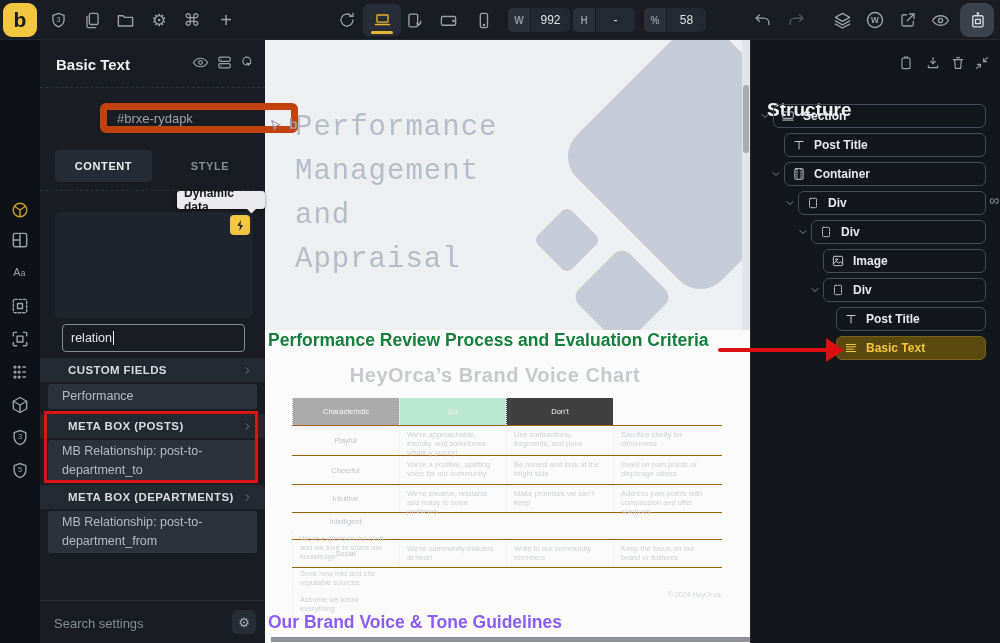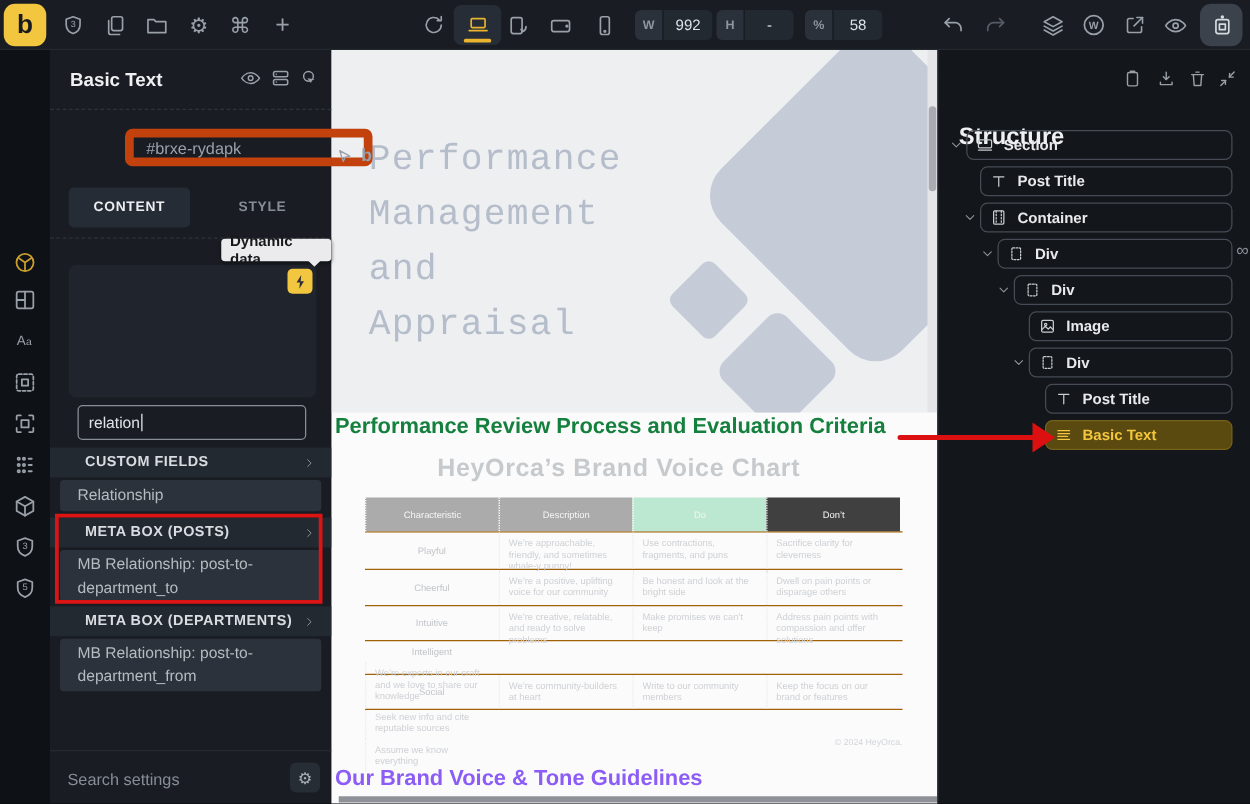--- a/index.html
+++ b/index.html
@@ -365,21 +365,21 @@
 
     <div class="grp-hdr" style="top:318px;">
       <span>CUSTOM FIELDS</span>
       <span class="chev">
         <svg width="11" height="11" viewBox="0 0 24 24" class="sline">
             <path d="M9 6l6 6-6 6"></path>
           </svg>
       </span>
     </div>
     <div class="grp-item" style="top:344px;height:25px;">
-      <span>Relationship</span>
+      <span>Performance</span>
     </div>
 
     <div class="grp-hdr" style="top:374px;">
       <span>META BOX (POSTS)</span>
       <span class="chev">
         <svg width="11" height="11" viewBox="0 0 24 24" class="sline">
             <path d="M9 6l6 6-6 6"></path>
           </svg>
       </span>
     </div>
@@ -418,21 +418,20 @@
       <div id="scrolltrack"></div>
     </section>
     <div id="scrollthumb"></div>
 
     <h2 id="sec-head">Performance Review Process and Evaluation Criteria</h2>
     <div id="chart-title">HeyOrca’s Brand Voice Chart</div>
 
     <div id="btable">
       <div class="trow thead">
         <div class="tcell h-gray">Characteristic</div>
-        <div class="tcell h-gray">Description</div>
         <div class="tcell h-green">Do</div>
         <div class="tcell h-red">Don’t</div>
       </div>
       <div class="trow" style="height:30px;">
         <div class="tcell">Playful</div>
         <div class="tcell">We’re approachable, friendly, and sometimes whale-y punny!</div>
         <div class="tcell">Use contractions, fragments, and puns</div>
         <div class="tcell">Sacrifice clarity for cleverness</div>
       </div>
       <div class="trow" style="height:29px;">

